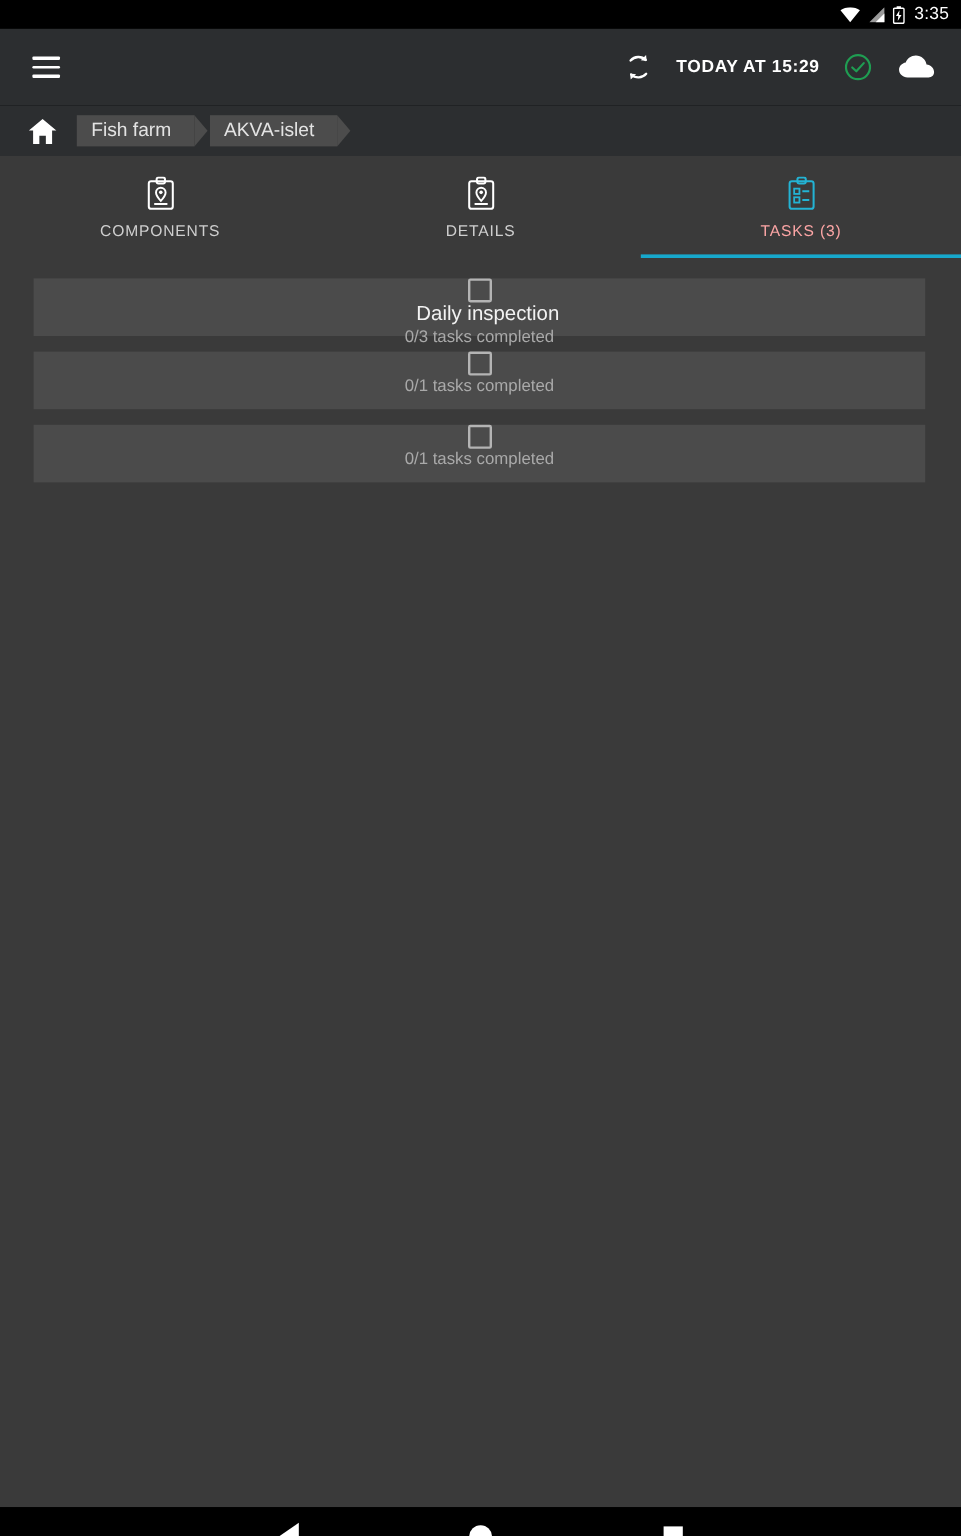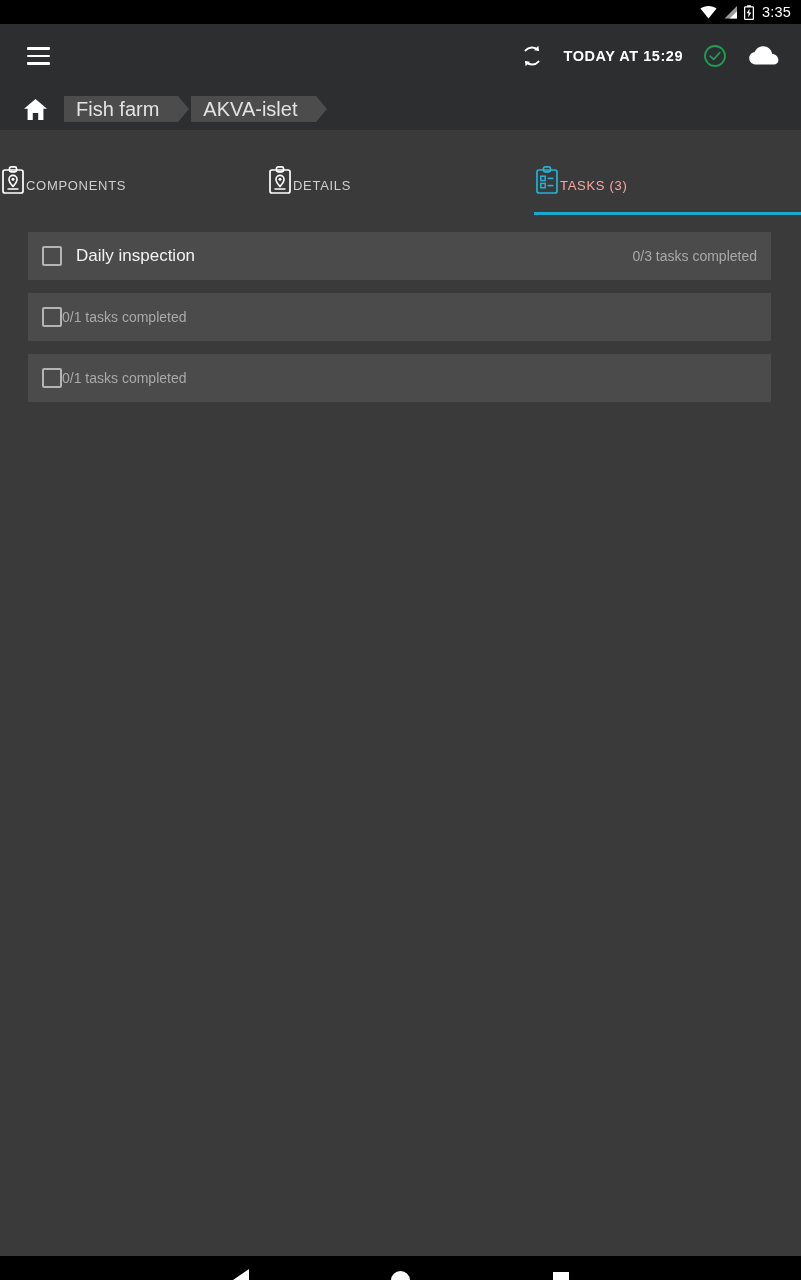--- a/index.html
+++ b/index.html
@@ -49,37 +49,37 @@
   
   .breadcrumb{
     height:42px; width:801px; background:#2c2e30;
     display:flex; align-items:center; padding-left:10px; gap:4px;
   }
   .home-btn{ width:50px; height:42px; display:flex; align-items:center; justify-content:center; cursor:pointer;}
   .crumb{
     position:relative; height:26px; background:#4c4c4c;
     display:flex; align-items:center;
     padding:0 19px 0 12px; margin-right:9px;
-    color:#e3e3e3; font-size:20px; white-space:nowrap; cursor:pointer;
+    color:#e3e3e3; font-size:16px; white-space:nowrap; cursor:pointer;
   }
   .crumb::after{
     content:""; position:absolute; right:-11px; top:0;
     width:0; height:0;
     border-top:13px solid transparent;
     border-bottom:13px solid transparent;
     border-left:11px solid #4c4c4c;
   }
 
   
   .tab-bar{
     width:801px; height:85px; background:#3a3a3a;
     display:flex; position:relative;
   }
   .tab{
-    flex:1; display:flex; 
+    flex:1; display:flex; flex-direction:column;
     align-items:center; justify-content:flex-start;
     padding-top:16px; cursor:pointer; position:relative;
   }
   .tab-icon{ height:30px; display:flex; align-items:center; justify-content:center; position:relative; }
   .tab-label{
     margin-top:9px; font-size:13px; font-weight:400;
     letter-spacing:.7px; color:#cfcfcf;
   }
   .tab.active .tab-label{ color:#fca5a5; }
   .tab-underline{
@@ -93,20 +93,21 @@
   
   .content{
     width:801px; height:1041px; background:#3a3a3a;
     padding:17px 30px 0 28px;
   }
   .task-row{
     height:48px; background:#4b4b4b;
     display:flex; align-items:center;
     padding:0 14px 0 14px; margin-bottom:13px;
     cursor:pointer;
+    flex-direction:column;
   }
   .task-checkbox{
     width:20px; height:20px; border:2px solid #b4b4b4;
     border-radius:2px; background:transparent; flex:none;
     cursor:pointer;
   }
   .task-title{
     color:#f2f2f2; font-size:17px; margin-left:14px; flex:1;
   }
   .task-status{

